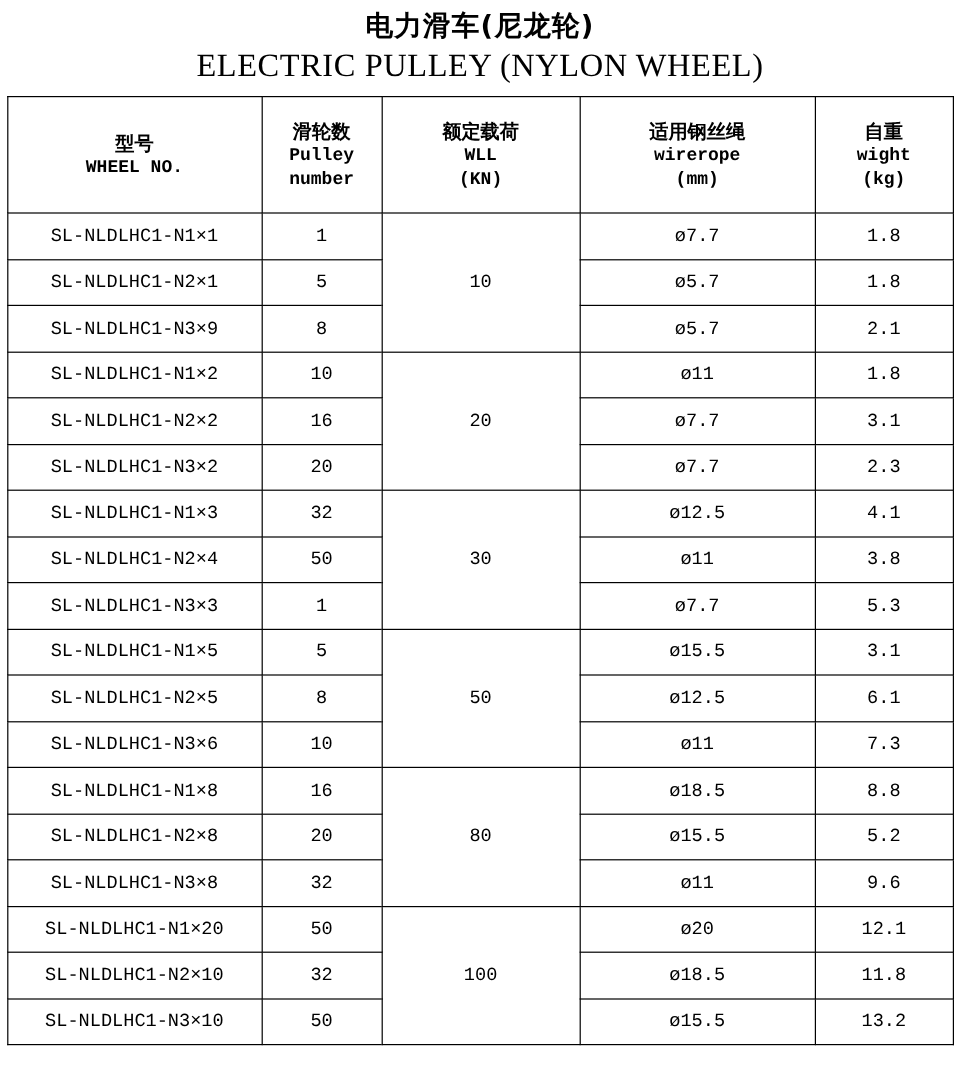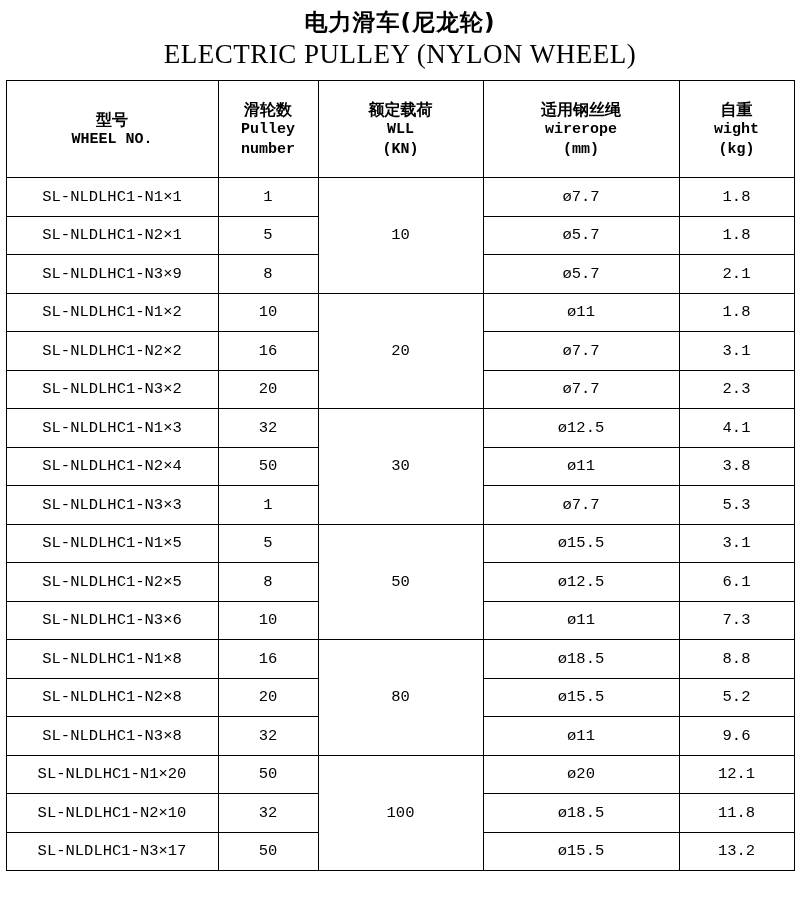--- a/index.html
+++ b/index.html
@@ -241,21 +241,21 @@
           <td>ø20</td>
           <td>12.1</td>
         </tr>
         <tr>
           <td class="item">SL-NLDLHC1-N2×10</td>
           <td>32</td>
           <td>ø18.5</td>
           <td>11.8</td>
         </tr>
         <tr>
-          <td class="item">SL-NLDLHC1-N3×17</td>
+          <td class="item">SL-NLDLHC1-N3×10</td>
           <td>50</td>
           <td>ø15.5</td>
           <td>13.2</td>
         </tr>
       </tbody>
   </table>
 
 </div>
 
 </body></html>

